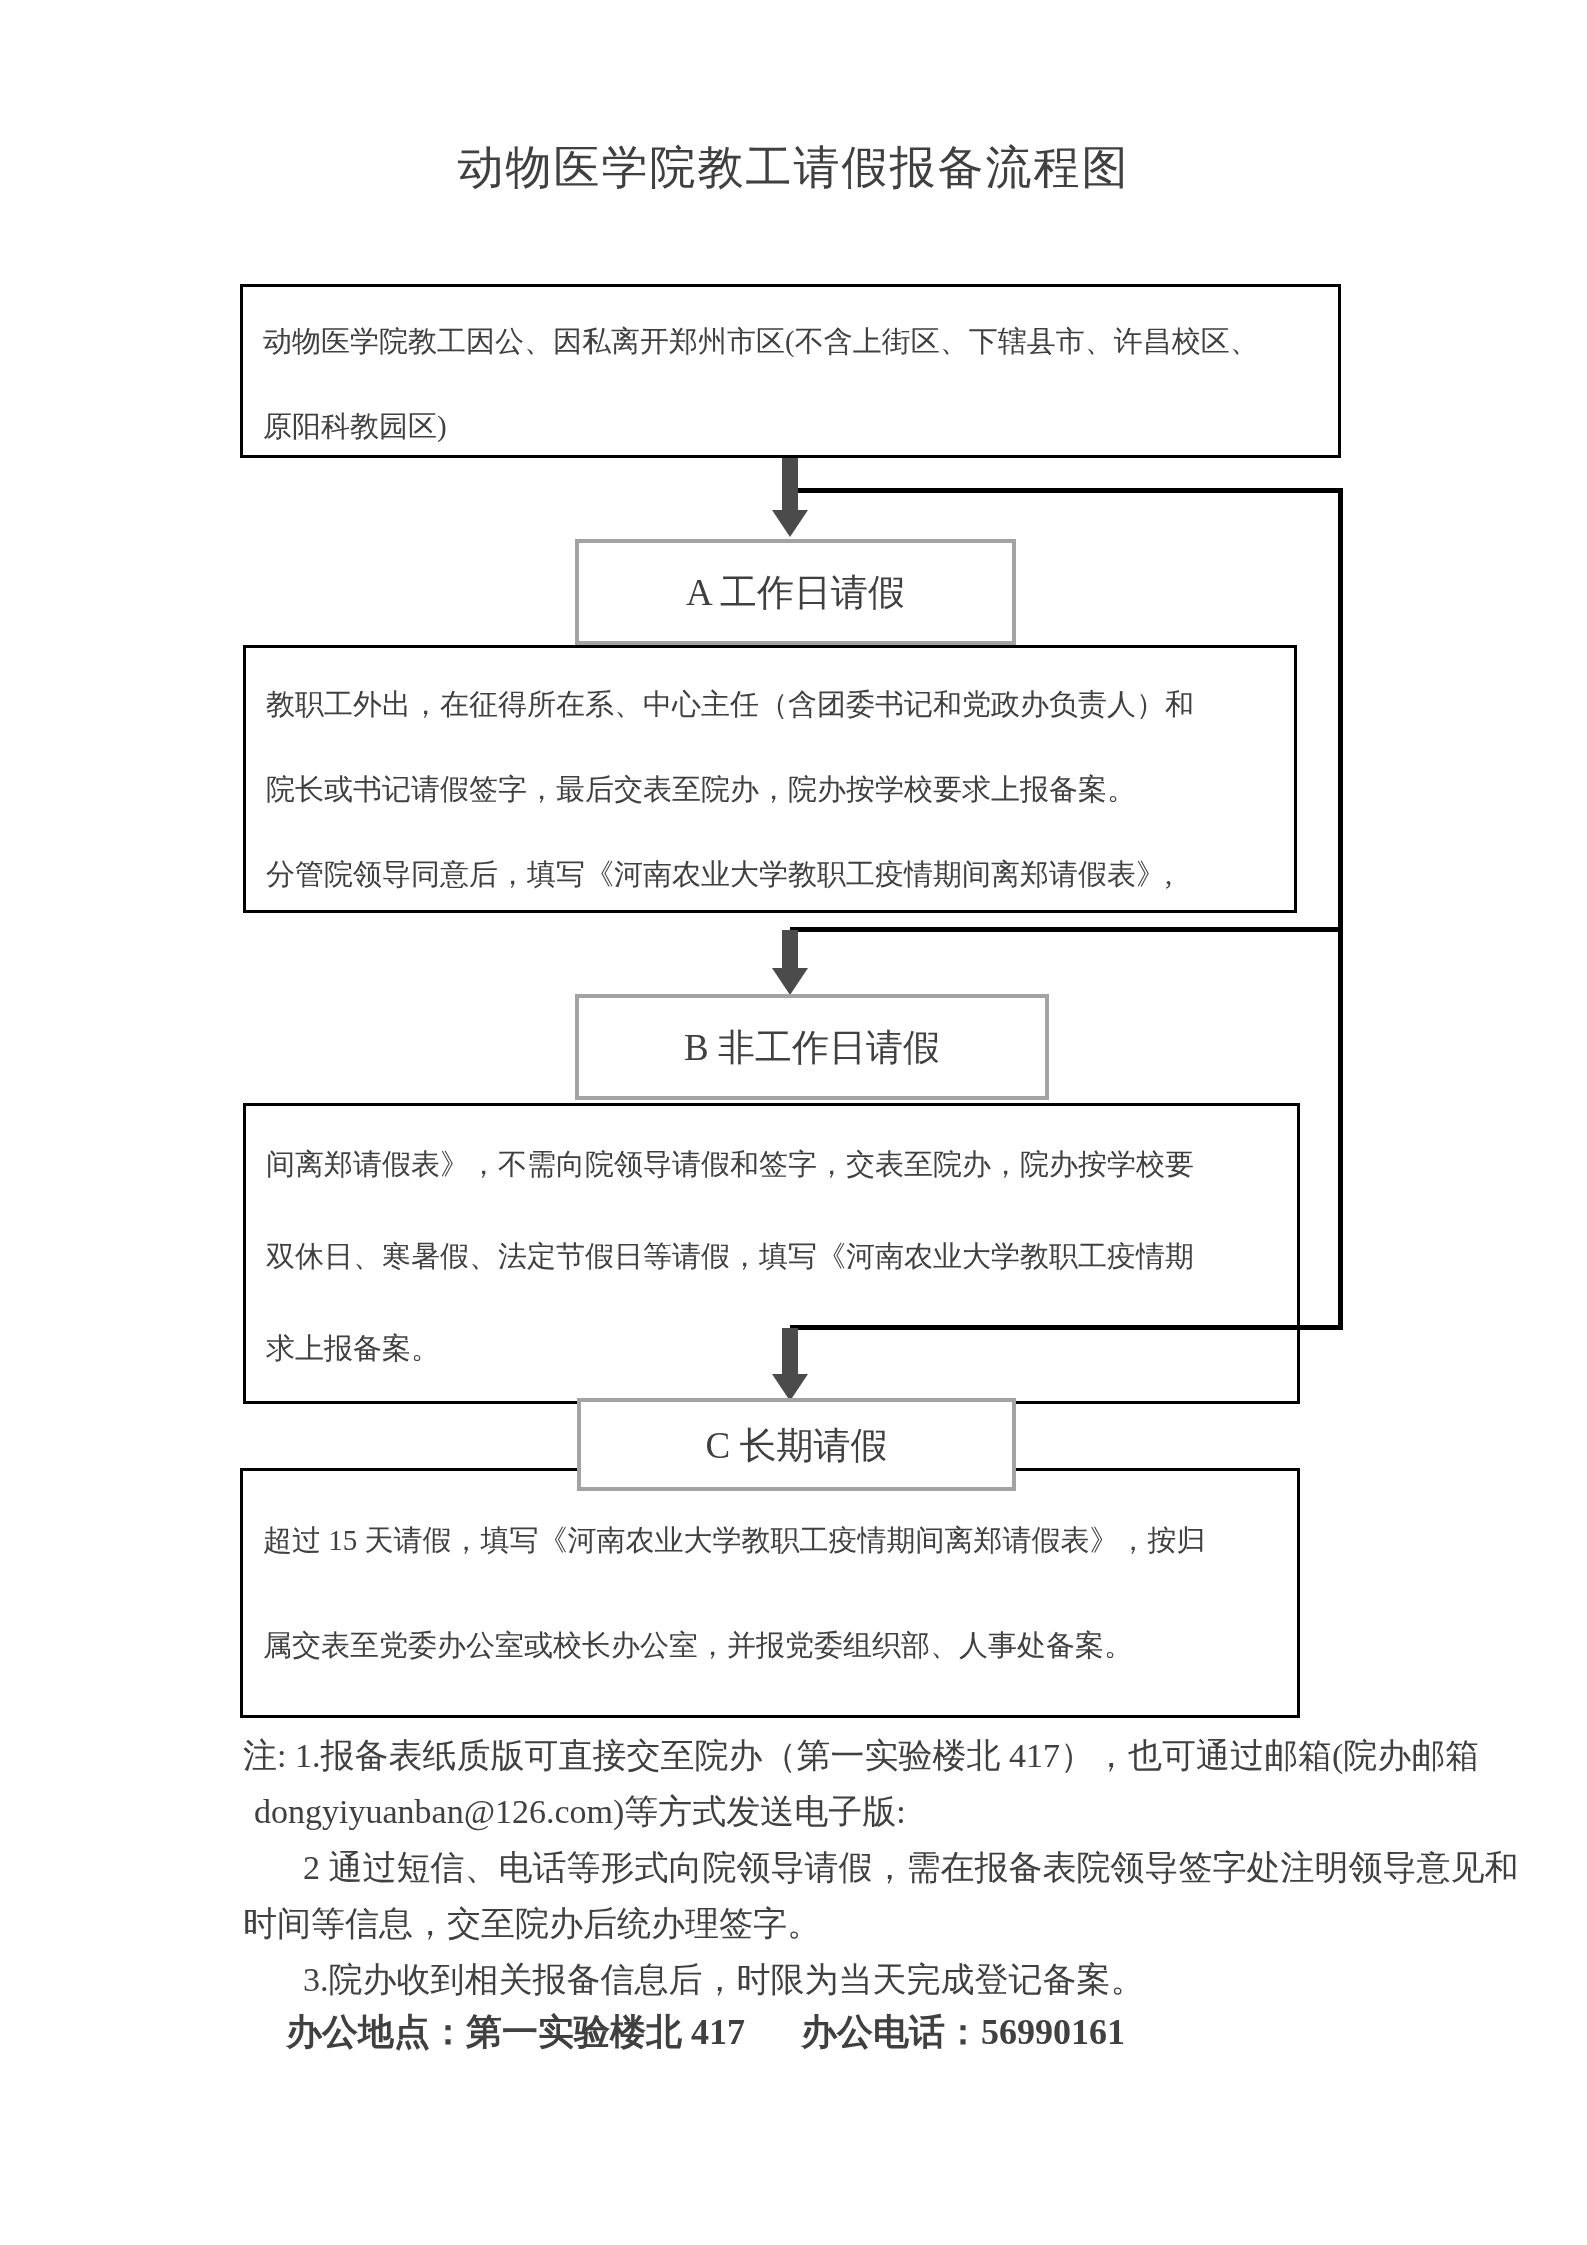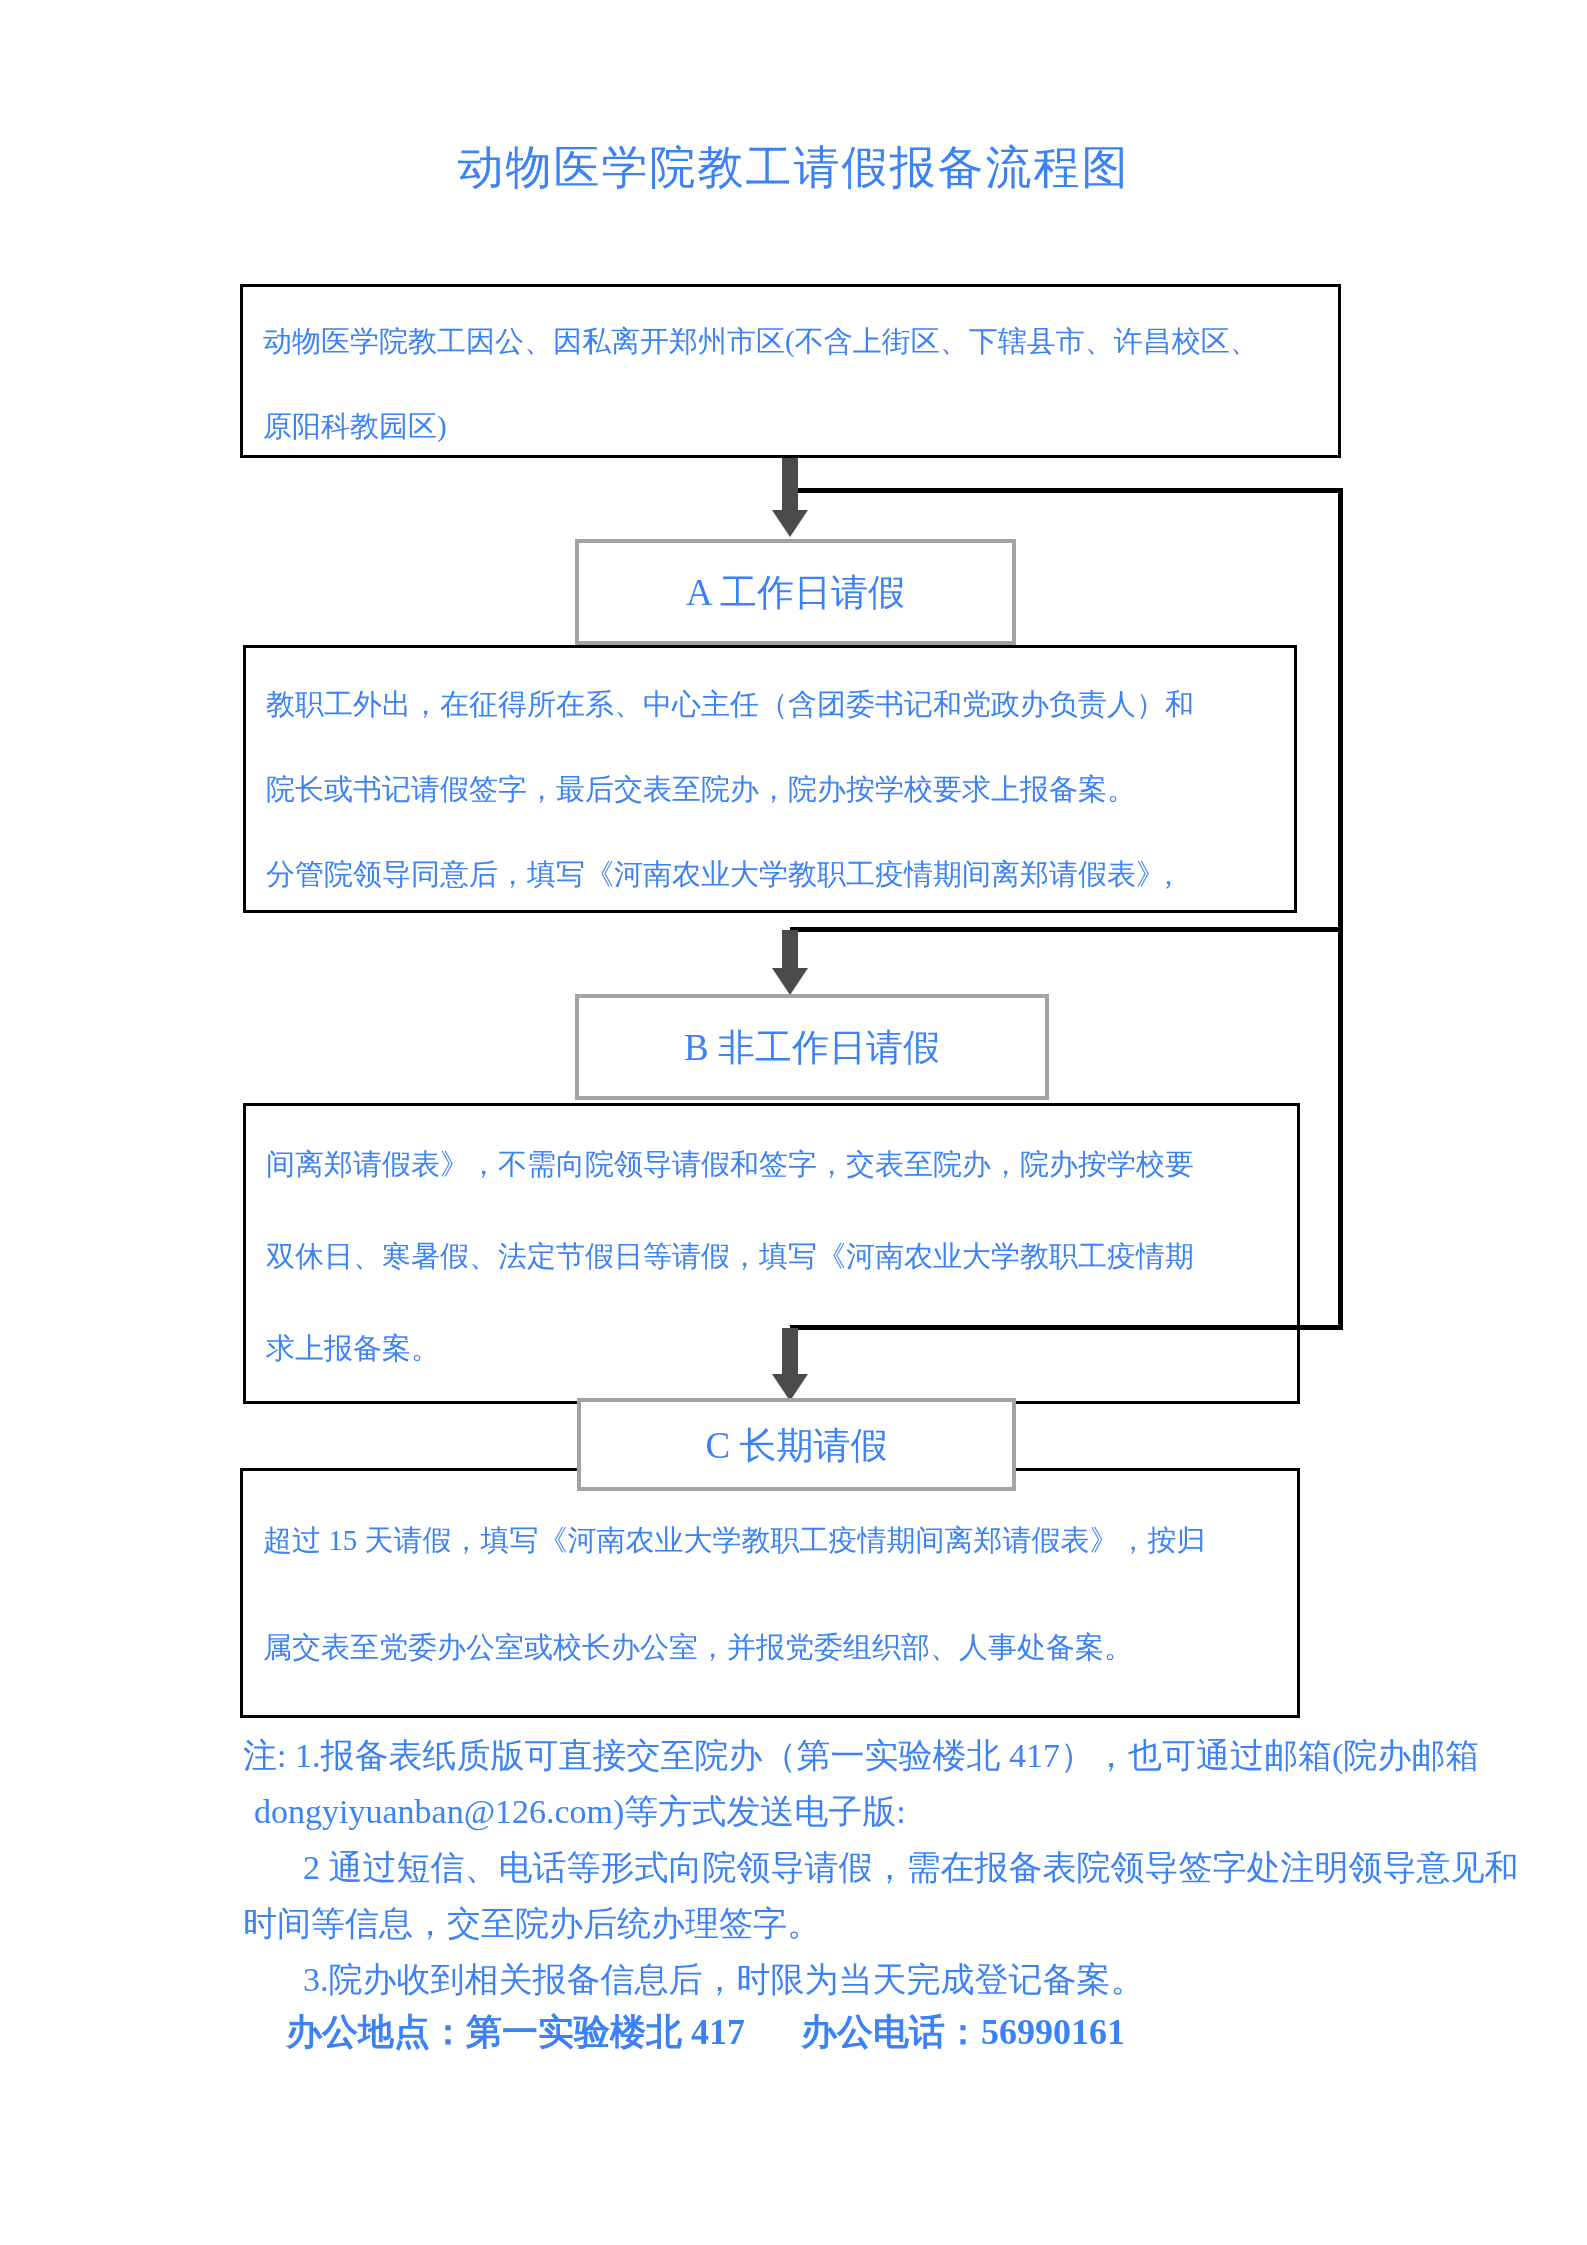--- a/index.html
+++ b/index.html
@@ -1,21 +1,21 @@
 <!DOCTYPE html>
 <html><head>
 <meta charset="utf-8">
 <style>
   html,body{margin:0;padding:0;background:#ffffff;}
   #page{
     position:relative;
     width:1587px;height:2245px;
     background:#ffffff;
     font-family:"Liberation Serif","DejaVu Serif",serif;
-    color:#3b82f6;
+    color:#404040;
     overflow:hidden;
   }
   .abs{position:absolute;}
   #doc-title{
     left:0;top:137px;width:1587px;
     text-align:center;
     font-size:46px;letter-spacing:2px;
     white-space:nowrap;
   }
   .flowbox{
@@ -108,21 +108,21 @@
   <div class="stagebox" style="left:575px;top:994px;width:474px;height:106px;line-height:100px;">B 非工作日请假</div>
   <div class="flowbox descbox" style="left:243px;top:1103px;width:1057px;height:301px;padding-top:12px;">
     <div class="bline" style="line-height:92px;">间离郑请假表》，不需向院领导请假和签字，交表至院办，院办按学校要</div>
     <div class="bline" style="line-height:92px;">双休日、寒暑假、法定节假日等请假，填写《河南农业大学教职工疫情期</div>
     <div class="bline" style="line-height:92px;">求上报备案。</div>
   </div>
 
   <div class="stagebox" style="left:577px;top:1398px;width:439px;height:93px;line-height:87px;">C 长期请假</div>
   <div class="flowbox descbox" style="left:240px;top:1468px;width:1060px;height:250px;padding-top:16px;">
     <div class="bline" style="line-height:107px;">超过 15 天请假，填写《河南农业大学教职工疫情期间离郑请假表》，按归</div>
-    <div class="bline" style="line-height:107px;">属交表至党委办公室或校长办公室，并报党委组织部、人事处备案。</div>
+    <div class="bline" style="line-height:107px;font-family:Liberation Mono, monospace;">属交表至党委办公室或校长办公室，并报党委组织部、人事处备案。</div>
   </div>
 
   <div class="note-line" style="left:243px;top:1728px;">注: 1.报备表纸质版可直接交至院办（第一实验楼北 417），也可通过邮箱(院办邮箱</div>
   <div class="note-line" style="left:234px;top:1784px;margin-left:20px;">dongyiyuanban@126.com)等方式发送电子版:</div>
   <div class="note-line" style="left:303px;top:1840px;">2 通过短信、电话等形式向院领导请假，需在报备表院领导签字处注明领导意见和</div>
   <div class="note-line" style="left:243px;top:1896px;">时间等信息，交至院办后统办理签字。</div>
   <div class="note-line" style="left:303px;top:1952px;">3.院办收到相关报备信息后，时限为当天完成登记备案。</div>
 
   <div id="footer-line" class="abs">
     <span>办公地点：第一实验楼北 417</span><span class="gap"></span><span>办公电话：56990161</span>

